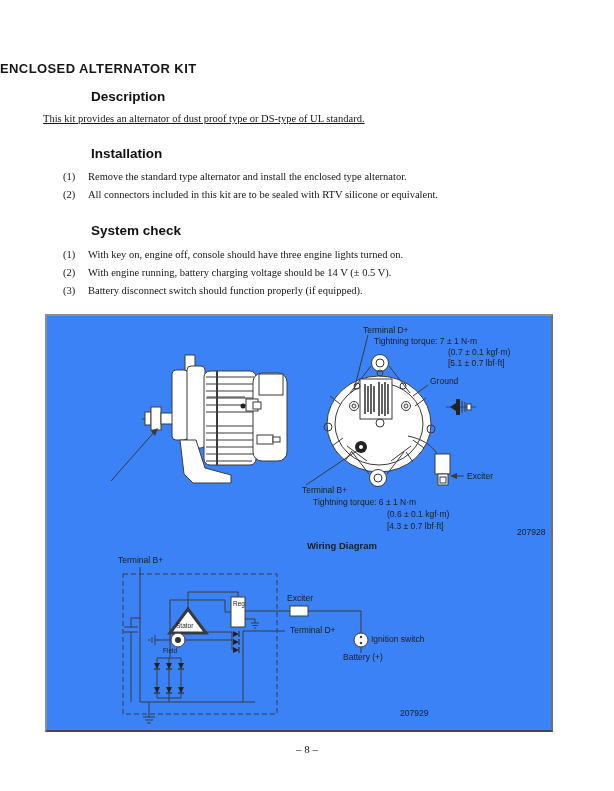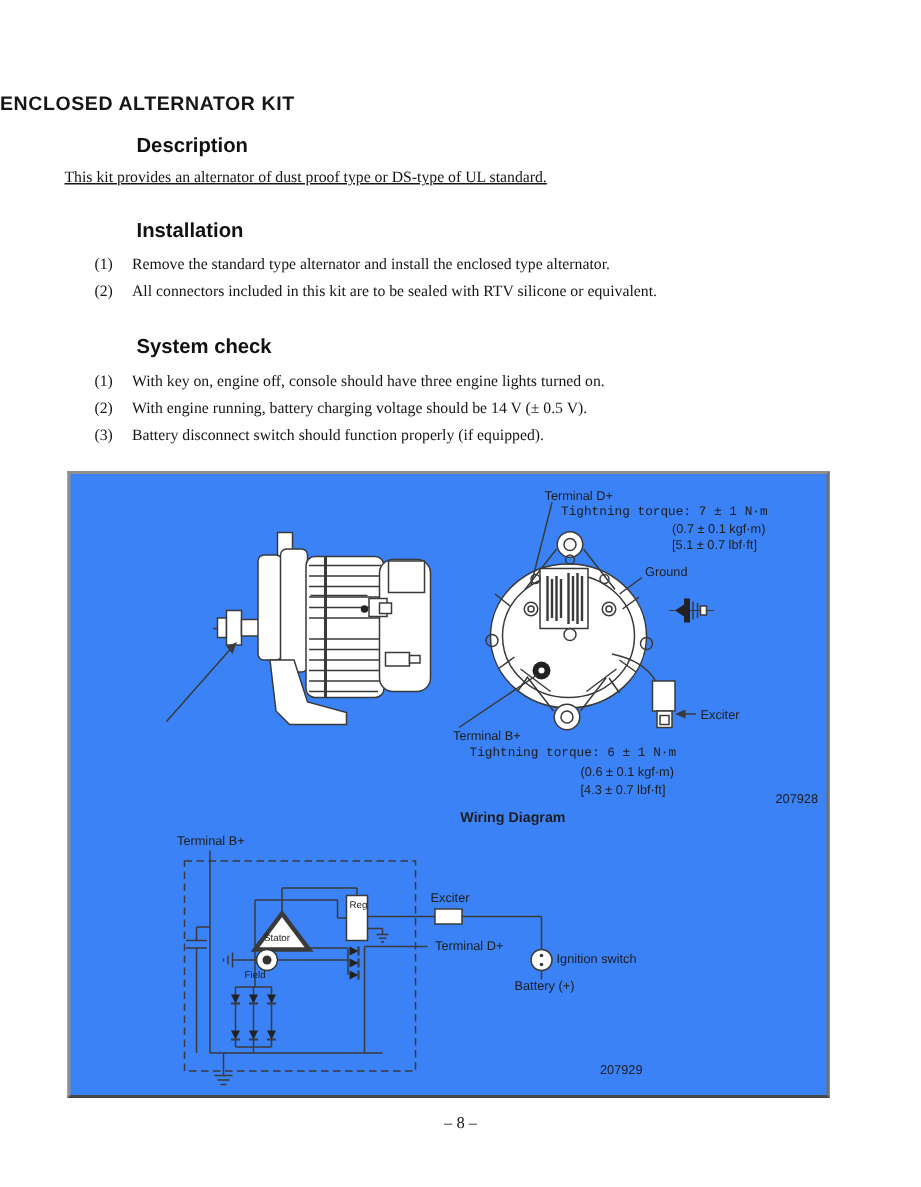--- a/index.html
+++ b/index.html
@@ -8,21 +8,21 @@
     font:bold 13px "Liberation Sans",sans-serif;letter-spacing:.4px;}
   .h2{position:absolute;left:43px;font:bold 13.5px "Liberation Sans",sans-serif;color:#111;margin-left:48px;}
   .body-text{position:absolute;left:43px;font:10.5px/13px "Liberation Serif",serif;white-space:nowrap;text-decoration:underline;}
   .item{position:absolute;left:43px;font:10.5px/13px "Liberation Serif",serif;white-space:nowrap;margin-left:20px;}
   .item .num{display:inline-block;width:25px;}
   .figure-box{position:absolute;left:45px;top:314px;width:504px;height:414px;
     border:2px solid #8f8f8f;border-right-color:#6f6f6f;border-bottom-color:#474747;background:#3b82f6;}
   .figure-box svg{position:absolute;left:0;top:0;}
   .fl{position:absolute;font:8.5px "Liberation Sans",sans-serif;line-height:11px;white-space:nowrap;color:#1d1d1d;}
   .lh12{line-height:12px;}
-  .ind1{padding-left:11px;font-family:Liberation Mono, monospace;}
+  .ind1{padding-left:11px;}
   .ind2{padding-left:85px;}
   .ind2b{padding-left:81px;}
   .wd-title{position:absolute;left:170px;top:224px;width:160px;text-align:right;
     font:bold 9.5px "Liberation Sans",sans-serif;color:#1d1d1d;}
   .tiny{font-size:6.5px;line-height:7px;}
   .page-num{position:absolute;top:743px;left:0;width:100%;text-align:center;
     font:11px "Liberation Serif",serif;}
 </style>
 </head>
 <body>

